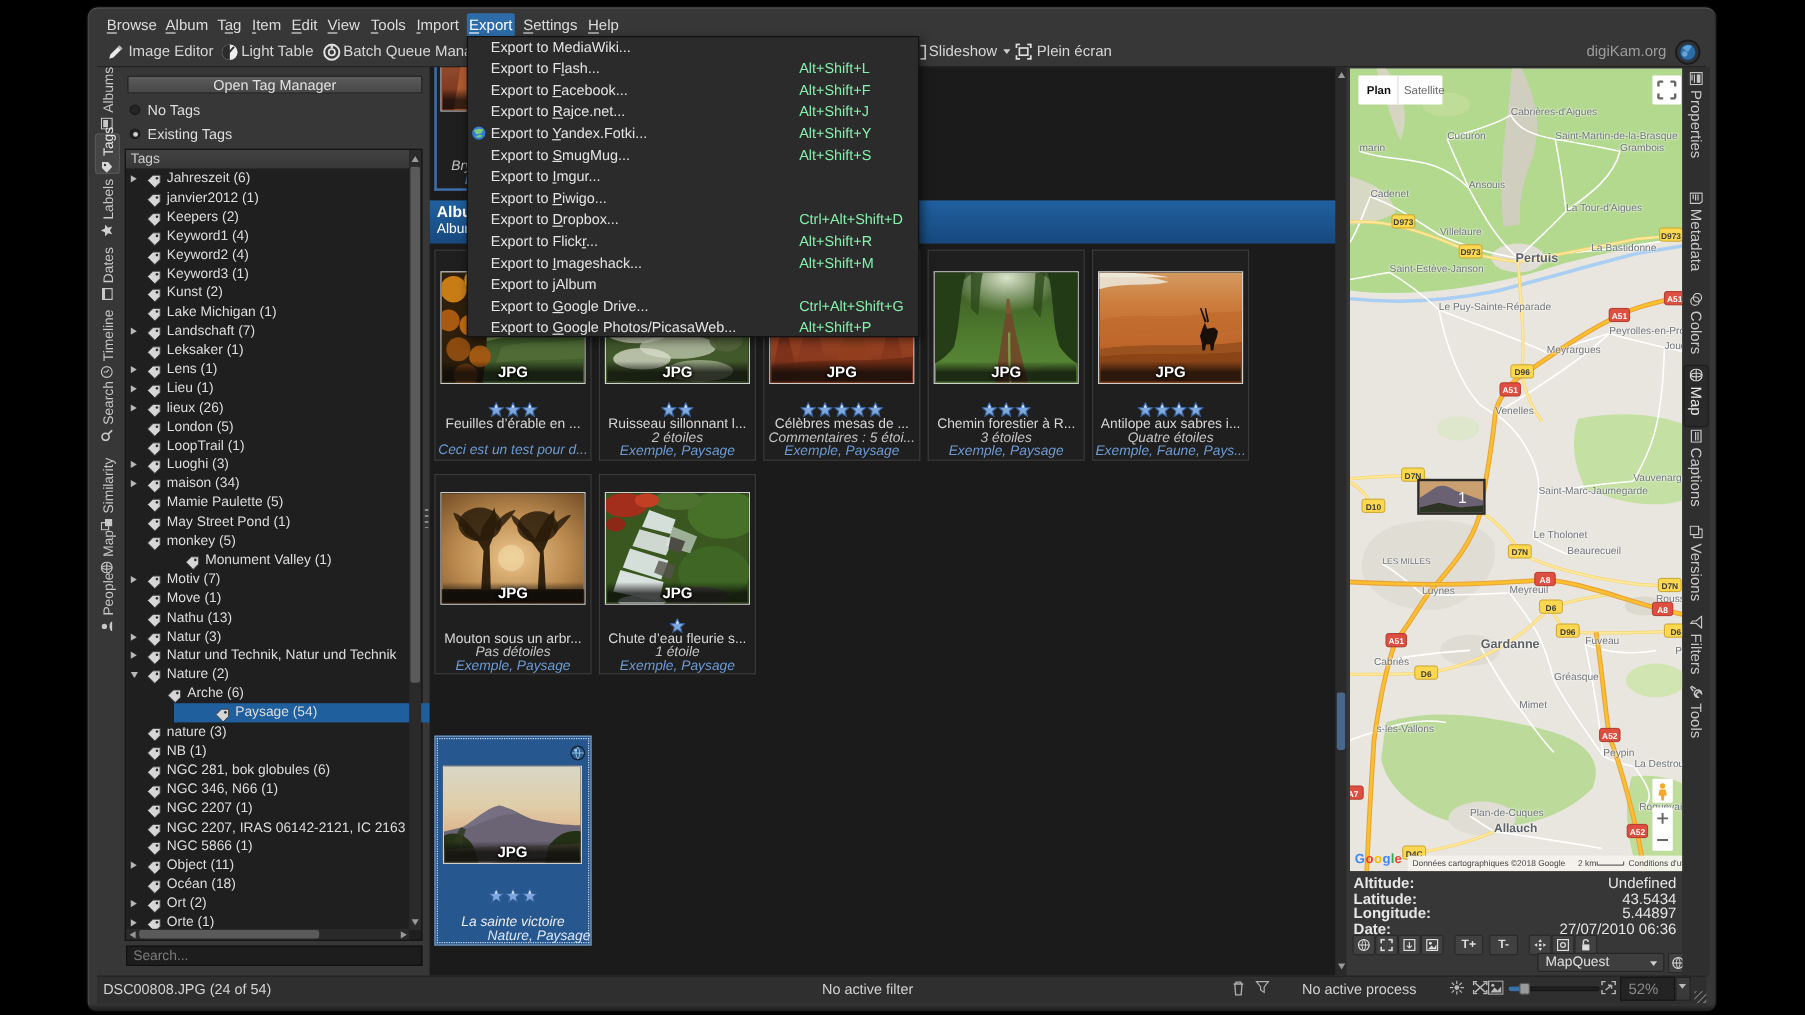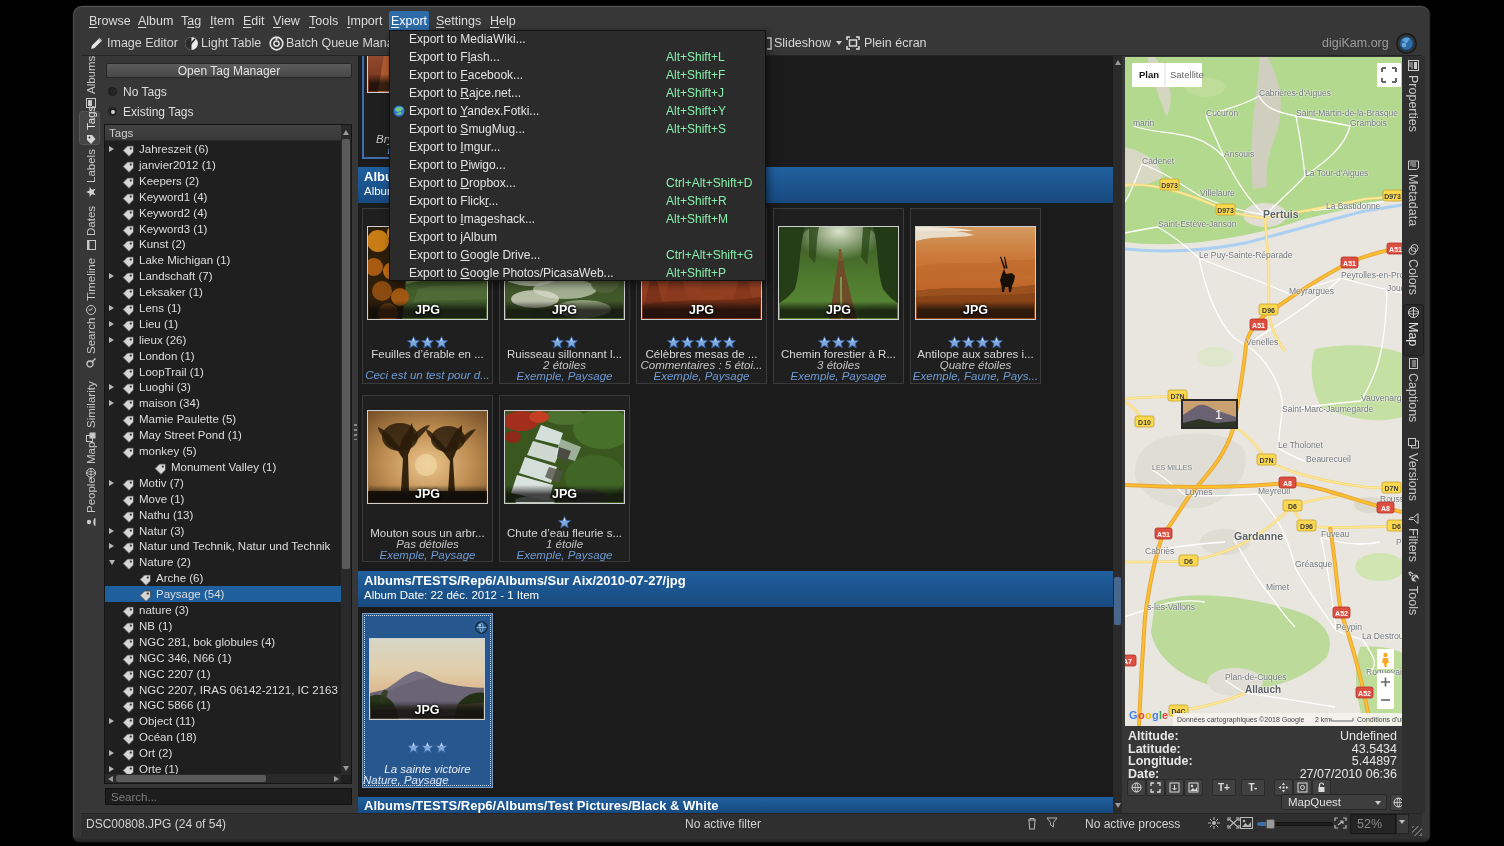--- a/index.html
+++ b/index.html
@@ -288,21 +288,21 @@
       </div>
       <span class="txt" style="left:34px">lieux (26)</span>
     </div>
     <div class="trow" style="top:348px;">
       <div class="tagico" style="left:17px">
         <svg class="tagico" viewBox="0 0 13 12">
           <path d="M1 5.5 L5.5 1 H11.5 V7 L7 11.5 Z" fill="#d6d6d6" stroke="#3f3f3f" stroke-width="0.8"></path>
           <circle cx="8.8" cy="3.6" r="1.1" fill="#2e2e2e"></circle>
         </svg>
       </div>
-      <span class="txt" style="left:34px">London (1)</span>
+      <span class="txt" style="left:34px">London (5)</span>
     </div>
     <div class="trow" style="top:364px;">
       <div class="tagico" style="left:17px">
         <svg class="tagico" viewBox="0 0 13 12">
           <path d="M1 5.5 L5.5 1 H11.5 V7 L7 11.5 Z" fill="#d6d6d6" stroke="#3f3f3f" stroke-width="0.8"></path>
           <circle cx="8.8" cy="3.6" r="1.1" fill="#2e2e2e"></circle>
         </svg>
       </div>
       <span class="txt" style="left:34px">LoopTrail (1)</span>
     </div>
@@ -422,21 +422,21 @@
     </div>
     <div class="trow" style="top:570px;">
       <div class="tagico" style="left:34px">
         <svg class="tagico" viewBox="0 0 13 12">
           <path d="M1 5.5 L5.5 1 H11.5 V7 L7 11.5 Z" fill="#d6d6d6" stroke="#3f3f3f" stroke-width="0.8"></path>
           <circle cx="8.8" cy="3.6" r="1.1" fill="#2e2e2e"></circle>
         </svg>
       </div>
       <span class="txt" style="left:51px">Arche (6)</span>
     </div>
-    <div class="trow" style="top:586px;background:#1f5f9e;">
+    <div class="trow" style="top:586px;background:#1f5f9e;margin-left:40px;">
       <div class="tagico" style="left:34px">
         <svg class="tagico" viewBox="0 0 13 12">
           <path d="M1 5.5 L5.5 1 H11.5 V7 L7 11.5 Z" fill="#d6d6d6" stroke="#3f3f3f" stroke-width="0.8"></path>
           <circle cx="8.8" cy="3.6" r="1.1" fill="#2e2e2e"></circle>
         </svg>
       </div>
       <span class="txt" style="left:51px">Paysage (54)</span>
     </div>
     <div class="trow" style="top:602px;">
       <div class="tagico" style="left:17px">
@@ -456,21 +456,21 @@
       </div>
       <span class="txt" style="left:34px">NB (1)</span>
     </div>
     <div class="trow" style="top:634px;">
       <div class="tagico" style="left:17px">
         <svg class="tagico" viewBox="0 0 13 12">
           <path d="M1 5.5 L5.5 1 H11.5 V7 L7 11.5 Z" fill="#d6d6d6" stroke="#3f3f3f" stroke-width="0.8"></path>
           <circle cx="8.8" cy="3.6" r="1.1" fill="#2e2e2e"></circle>
         </svg>
       </div>
-      <span class="txt" style="left:34px">NGC 281, bok globules (4)</span>
+      <span class="txt" style="left:34px">NGC 281, bok globules (6)</span>
     </div>
     <div class="trow" style="top:650px;">
       <div class="tagico" style="left:17px">
         <svg class="tagico" viewBox="0 0 13 12">
           <path d="M1 5.5 L5.5 1 H11.5 V7 L7 11.5 Z" fill="#d6d6d6" stroke="#3f3f3f" stroke-width="0.8"></path>
           <circle cx="8.8" cy="3.6" r="1.1" fill="#2e2e2e"></circle>
         </svg>
       </div>
       <span class="txt" style="left:34px">NGC 346, N66 (1)</span>
     </div>
@@ -547,27 +547,20 @@
 <div class="sbv abs" style="left:105px;top:774px;width:236px;height:9px"></div>
 <div class="sbarrow abs" style="left:108px;top:776px;border-right:5px solid #9a9a9a;border-top:3.5px solid transparent;border-bottom:3.5px solid transparent"></div>
 <div class="sbarrow abs" style="left:334px;top:776px;border-left:5px solid #9a9a9a;border-top:3.5px solid transparent;border-bottom:3.5px solid transparent"></div>
 <div class="sbthumb abs" style="left:116px;top:775px;width:150px;height:7px"></div>
 <div class="abs" style="left:105px;top:788px;width:247px;height:17px;background:#1d1d1d;border:1px solid #101010;color:#7d7d7d;font-size:11.5px;line-height:16px;padding-left:5px">Search...</div>
 <div class="abs" style="left:354px;top:424px;width:3px;height:16px;background:repeating-linear-gradient(#888 0 2px,transparent 2px 5px)"></div>
     <div class="abs" id="content"></div>
 <div class="banner" style="top:167px;height:36px">
       <div class="t1">Albums/TESTS/Rep6/Albums/Bryce Canyon/jpg</div>
       <div class="t2">Album Date: 21 déc. 2012 - 3 Items</div>
-    </div>
-<div class="banner" style="top:571px;height:36px">
-      <div class="t1">Albums/TESTS/Rep6/Albums/Sur Aix/2010-07-27/jpg</div>
-      <div class="t2">Album Date: 22 déc. 2012 - 1 Item</div>
-    </div>
-<div class="banner" style="top:797px;height:16px">
-      <div class="t1" style="top:1px">Albums/TESTS/Rep6/Albums/Test Pictures/Black &amp; White</div>
     </div>
 <div class="abs" style="left:358px;top:56px;width:755px;height:757px;overflow:hidden">
       <div style="position:relative;left:0;top:-56px">
         <div class="card" style="left:4px;top:-19px;height:177px">
           <div class="photo" style="left:4px;top:17px;width:121px;height:94px"><svg viewBox="0 0 119 92" width="119" height="92" preserveAspectRatio="none">
               <defs>
                 <linearGradient id="g9" x1="0" y1="0" x2="0" y2="1">
                   <stop offset="0" stop-color="#6a7a5a"></stop>
                   <stop offset="0.5" stop-color="#9a5230"></stop>
                   <stop offset="1" stop-color="#702e1a"></stop>
@@ -855,21 +848,21 @@
           <path d="M6 1.5 L7.2 4.5 L6 4.2 L4.8 4.5 Z" fill="#d3e2f4"></path>
         </svg><svg width="13" height="13" viewBox="0 0 12 12" style="margin:0 0.5px">
           <path d="M6 0.5 L7.6 4.1 L11.5 4.4 L8.5 7 L9.4 10.9 L6 8.8 L2.6 10.9 L3.5 7 L0.5 4.4 L4.4 4.1 Z" fill="#7fa9de" stroke="#36619c" stroke-width="0.9"></path>
           <path d="M6 1.5 L7.2 4.5 L6 4.2 L4.8 4.5 Z" fill="#d3e2f4"></path>
         </svg><svg width="13" height="13" viewBox="0 0 12 12" style="margin:0 0.5px">
           <path d="M6 0.5 L7.6 4.1 L11.5 4.4 L8.5 7 L9.4 10.9 L6 8.8 L2.6 10.9 L3.5 7 L0.5 4.4 L4.4 4.1 Z" fill="#7fa9de" stroke="#36619c" stroke-width="0.9"></path>
           <path d="M6 1.5 L7.2 4.5 L6 4.2 L4.8 4.5 Z" fill="#d3e2f4"></path>
         </svg></div>
     </div>
     <div class="abs" style="left:363px;top:763px;width:129px;text-align:center;font-style:italic;font-size:11.5px;color:#ececec">La sainte victoire</div>
-<div class="abs" style="left:363px;top:774px;width:129px;text-align:left;font-style:italic;font-size:11.5px;color:#dce8f8">Nature, Paysage</div>
+<div class="abs" style="left:363px;top:774px;width:129px;text-align:right;font-style:italic;font-size:11.5px;color:#dce8f8">Nature, Paysage</div>
 <div class="sbv abs" style="left:1113px;top:56px;width:9px;height:757px"></div>
 <div class="sbarrow abs" style="left:1115px;top:60px;border-bottom:5px solid #9a9a9a;border-left:3.5px solid transparent;border-right:3.5px solid transparent"></div>
 <div class="sbarrow abs" style="left:1115px;top:803px;border-top:5px solid #9a9a9a;border-left:3.5px solid transparent;border-right:3.5px solid transparent"></div>
 <div class="sbthumb abs" style="left:1114px;top:577px;width:7px;height:48px;background:#47688c"></div>
 <svg class="abs" style="left:1125px;top:57px" width="277" height="669" viewBox="0 0 277 669">
       <rect width="277" height="669" fill="#e9e6df"></rect>
       <path d="M0 0 H277 V140 C250 146 220 152 180 162 C160 168 150 172 120 178 C80 186 40 190 0 185 Z" fill="#b3d98e"></path>
       <path d="M30 0 C45 20 50 40 42 60 C35 45 28 20 22 0 Z" fill="#d8d5c8" opacity="0.9"></path>
       <path d="M143 0 C155 25 160 45 152 75 C144 95 140 110 142 130 L128 132 C124 100 128 60 132 30 L135 0 Z" fill="#d2cfc2" opacity="0.95"></path>
       <path d="M0 90 C20 95 35 105 38 120 C25 128 10 130 0 130 Z" fill="#dbd8cb" opacity="0.9"></path>

